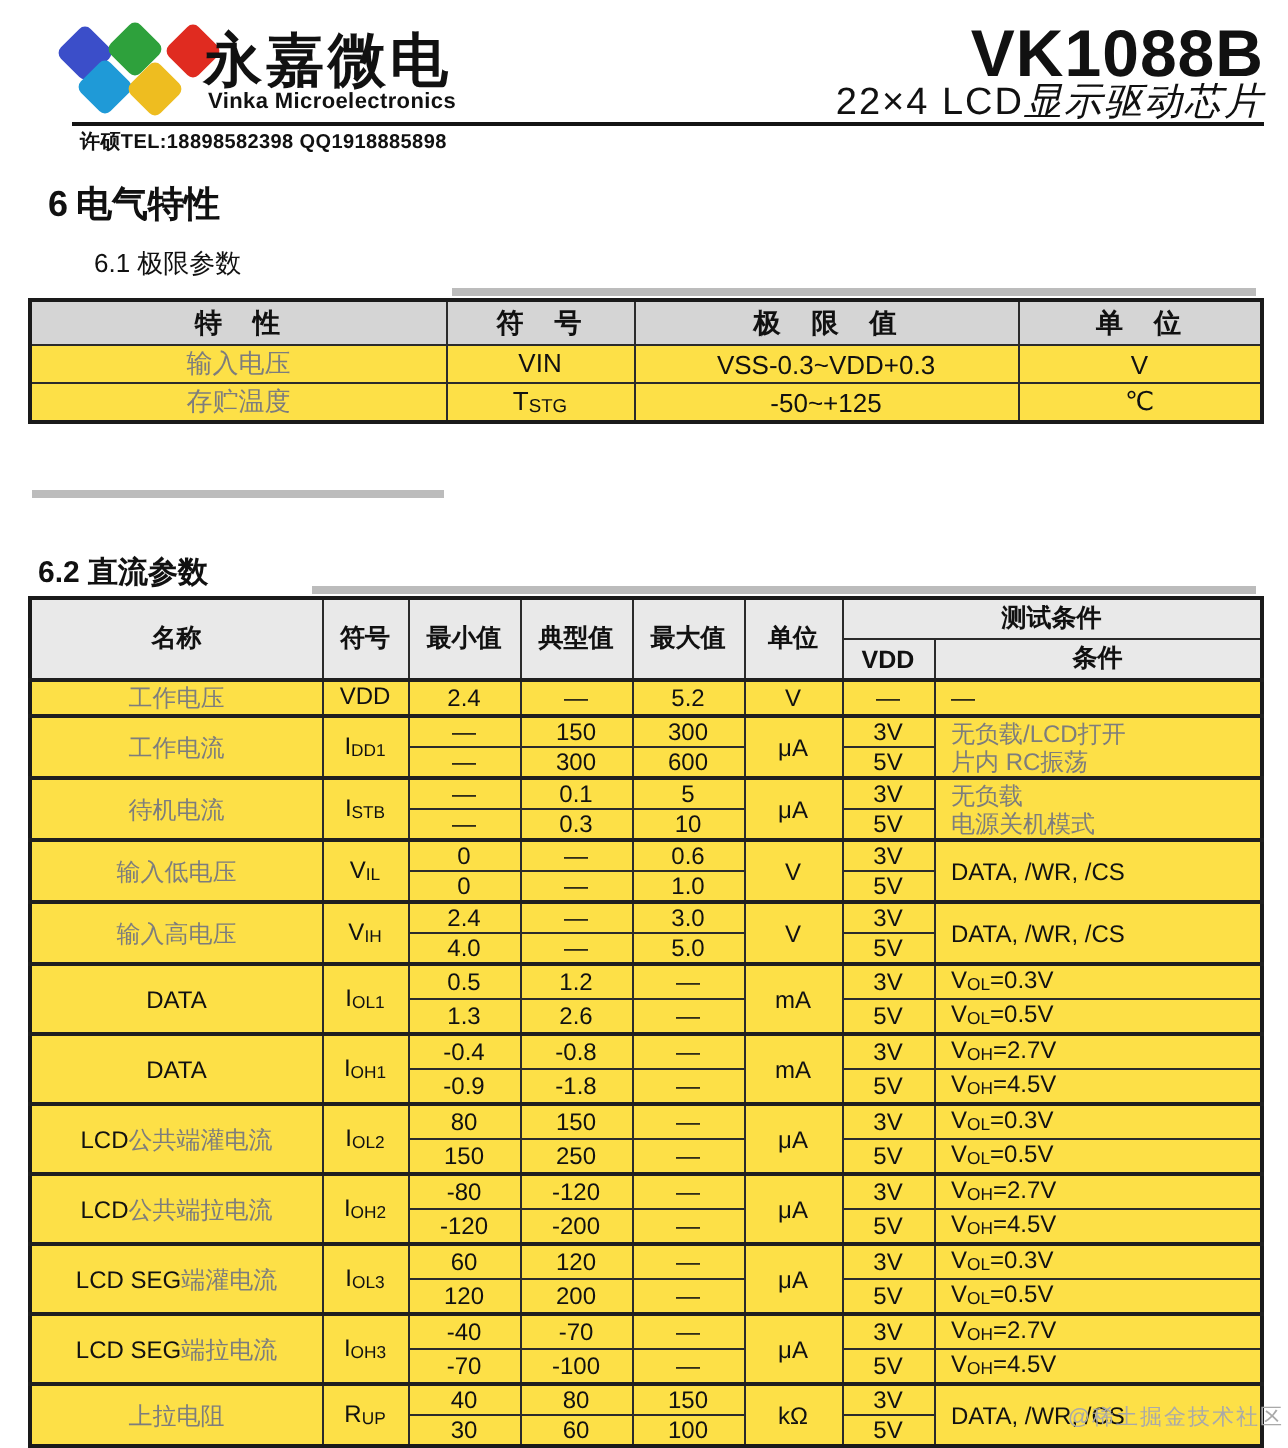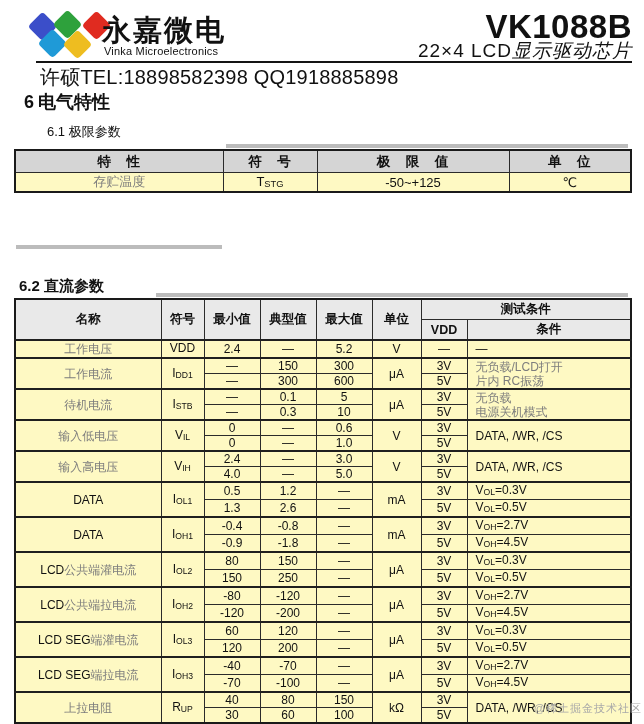--- a/index.html
+++ b/index.html
@@ -2,33 +2,33 @@
 <html><head>
 <meta charset="utf-8">
 <style>
   html,body{margin:0;padding:0;background:#ffffff;}
   body{width:644px;height:724px;position:relative;overflow:hidden;
        font-family:"Liberation Sans","DejaVu Sans",sans-serif;color:#111;}
   
   .logo{position:absolute;left:0;top:0;width:120px;height:62px;}
   .diamond{position:absolute;width:21px;height:21px;border-radius:4px;transform:rotate(45deg);}
   .brand-cn{position:absolute;left:102px;top:11px;font-size:29px;font-weight:bold;letter-spacing:2px;}
-  .brand-en{position:absolute;left:104px;top:45px;font-size:11px;font-weight:normal;letter-spacing:.2px;}
+  .brand-en{position:absolute;left:104px;top:45px;font-size:11px;font-weight:bold;letter-spacing:.2px;}
   .part-number{position:absolute;right:12px;top:8px;font-size:33px;font-weight:bold;letter-spacing:.5px;}
   .subtitle{position:absolute;right:12px;top:38px;font-size:19px;letter-spacing:1px;}
   .subtitle .kai{font-style:italic;}
   .header-rule{position:absolute;left:36px;width:596px;top:61px;height:2px;background:#141414;}
-  .contact{position:absolute;left:40px;top:64px;font-size:20px;font-weight:400;letter-spacing:.2px;}
+  .contact{position:absolute;left:40px;top:64px;font-size:10px;font-weight:700;letter-spacing:.2px;}
   
   .sec6{position:absolute;left:24px;top:90px;font-size:18px;font-weight:bold;}
   .sec6 .t{margin-left:4px;}
   .h61{position:absolute;left:19px;top:123px;font-size:13px;font-weight:normal;margin-left:28px;}
   .h62{position:absolute;left:19px;top:277px;font-size:15px;font-weight:bold;}
   
-  table{border-collapse:collapse;table-layout:fixed;background:#fef9c3;}
+  table{border-collapse:collapse;table-layout:fixed;background:#fde047;}
   #t61,#t62{position:absolute;left:14px;width:616px;border:2px solid #1a1a1a;}
   #t61{top:149px;}
   #t62{top:298px;}
   th,td{border:1px solid #2b2b2b;text-align:center;overflow:hidden;white-space:nowrap;padding:0;}
   #t61 th{background:#d5d5d5;height:21px;font-size:13.5px;letter-spacing:1px;}
   #t61 td{height:18px;font-size:13px;}
   #t62 th{background:#e9e9e9;height:19px;font-size:12.5px;}
   #t62 td{height:14px;line-height:14px;font-size:12px;}
   #t62 td.cond{text-align:left;padding-left:8px;}
   tr.group-start td{border-top:2px solid #1f1f1f;}
@@ -74,20 +74,26 @@
   </colgroup>
   <thead>
     <tr>
       <th>特　性</th>
       <th>符　号</th>
       <th>极　限　值</th>
       <th>单　位</th>
     </tr>
   </thead>
   <tbody>
+      <tr>
+        <td class="cn-gray">输入电压</td>
+        <td><span>VIN</span><sub></sub></td>
+        <td>VSS-0.3~VDD+0.3</td>
+        <td>V</td>
+      </tr>
       <tr>
         <td class="cn-gray">存贮温度</td>
         <td><span>T</span><sub>STG</sub></td>
         <td>-50~+125</td>
         <td>℃</td>
       </tr>
     </tbody>
 </table>
 
 <table id="t62">

